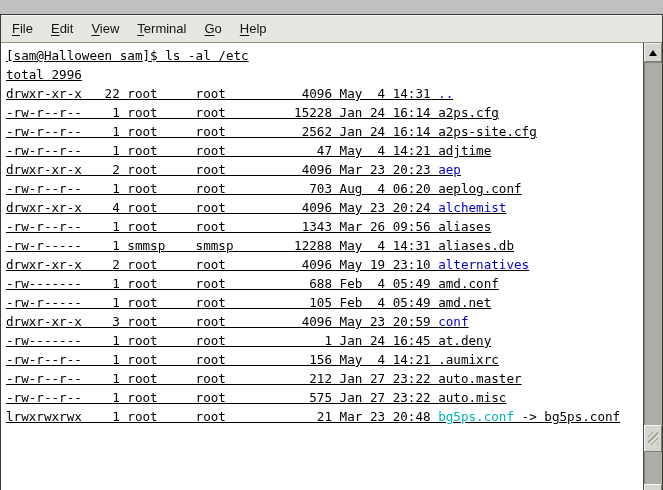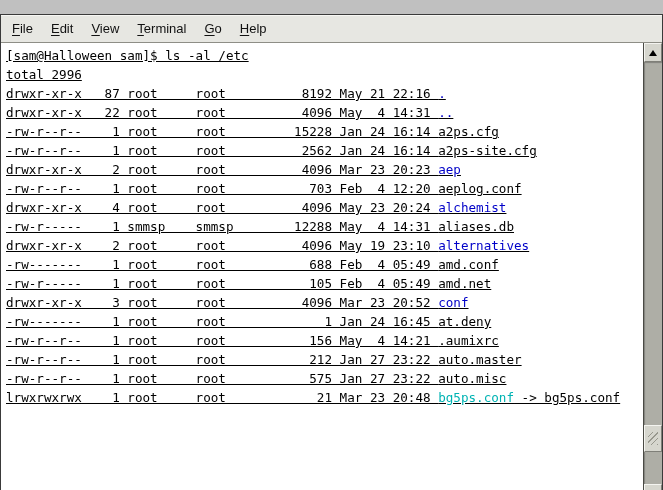--- a/index.html
+++ b/index.html
@@ -109,32 +109,33 @@
       <div class="menu-item"><u>T</u>erminal</div>
       <div class="menu-item"><u>G</u>o</div>
       <div class="menu-item"><u>H</u>elp</div>
     </div>
 
   <div id="terminal-wrap">
 
     <div id="screen">
         <div class="line">[sam@Halloween sam]$ ls -al /etc</div>
         <div class="line">total 2996</div>
-        <div class="line"><span>drwxr-xr-x   87 root     root          8192 May 21 22:16 </span><span class="fname-dir">.</span></div>
         <div class="line"><span>drwxr-xr-x   22 root     root          4096 May  4 14:31 </span><span class="fname-dir">..</span></div>
         <div class="line"><span>-rw-r--r--    1 root     root         15228 Jan 24 16:14 </span><span>a2ps.cfg</span></div>
         <div class="line"><span>-rw-r--r--    1 root     root          2562 Jan 24 16:14 </span><span>a2ps-site.cfg</span></div>
+        <div class="line"><span>-rw-r--r--    1 root     root            47 May  4 14:21 </span><span>adjtime</span></div>
         <div class="line"><span>drwxr-xr-x    2 root     root          4096 Mar 23 20:23 </span><span class="fname-dir">aep</span></div>
-        <div class="line"><span>-rw-r--r--    1 root     root           703 Feb  4 12:20 </span><span>aeplog.conf</span></div>
+        <div class="line"><span>-rw-r--r--    1 root     root           703 Aug  4 06:20 </span><span>aeplog.conf</span></div>
         <div class="line"><span>drwxr-xr-x    4 root     root          4096 May 23 20:24 </span><span class="fname-dir">alchemist</span></div>
+        <div class="line"><span>-rw-r--r--    1 root     root          1343 Mar 26 09:56 </span><span>aliases</span></div>
         <div class="line"><span>-rw-r-----    1 smmsp    smmsp        12288 May  4 14:31 </span><span>aliases.db</span></div>
         <div class="line"><span>drwxr-xr-x    2 root     root          4096 May 19 23:10 </span><span class="fname-dir">alternatives</span></div>
         <div class="line"><span>-rw-------    1 root     root           688 Feb  4 05:49 </span><span>amd.conf</span></div>
         <div class="line"><span>-rw-r-----    1 root     root           105 Feb  4 05:49 </span><span>amd.net</span></div>
-        <div class="line"><span>drwxr-xr-x    3 root     root          4096 Mar 23 20:52 </span><span class="fname-dir">conf</span></div>
+        <div class="line"><span>drwxr-xr-x    3 root     root          4096 May 23 20:59 </span><span class="fname-dir">conf</span></div>
         <div class="line"><span>-rw-------    1 root     root             1 Jan 24 16:45 </span><span>at.deny</span></div>
         <div class="line"><span>-rw-r--r--    1 root     root           156 May  4 14:21 </span><span>.aumixrc</span></div>
         <div class="line"><span>-rw-r--r--    1 root     root           212 Jan 27 23:22 </span><span>auto.master</span></div>
         <div class="line"><span>-rw-r--r--    1 root     root           575 Jan 27 23:22 </span><span>auto.misc</span></div>
         <div class="line"><span>lrwxrwxrwx    1 root     root            21 Mar 23 20:48 </span><span class="fname-link">bg5ps.conf</span><span> -&gt; bg5ps.conf</span></div>
       </div>
 
     <div id="scrollbar">
       <div class="sb-btn">
         <span class="arr arr-up"></span>

